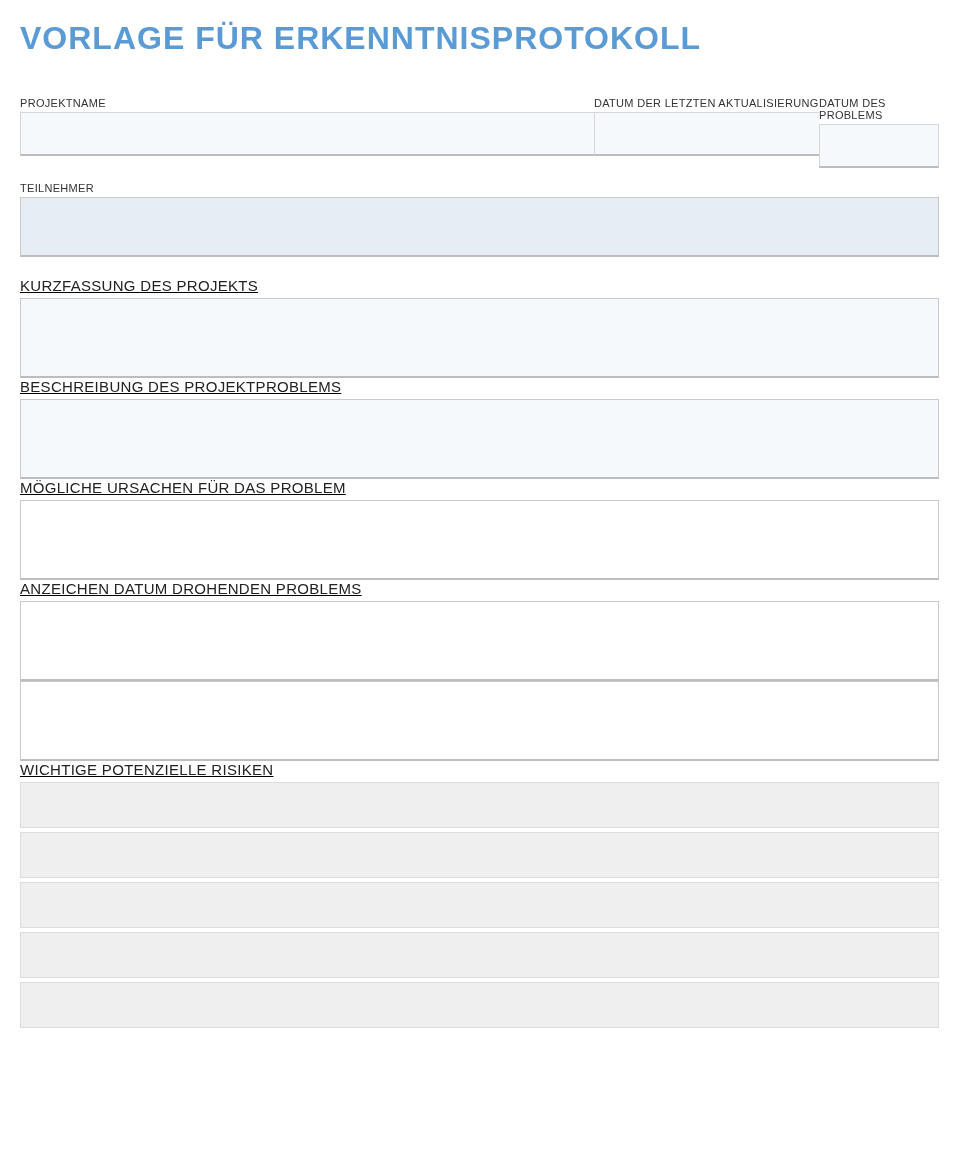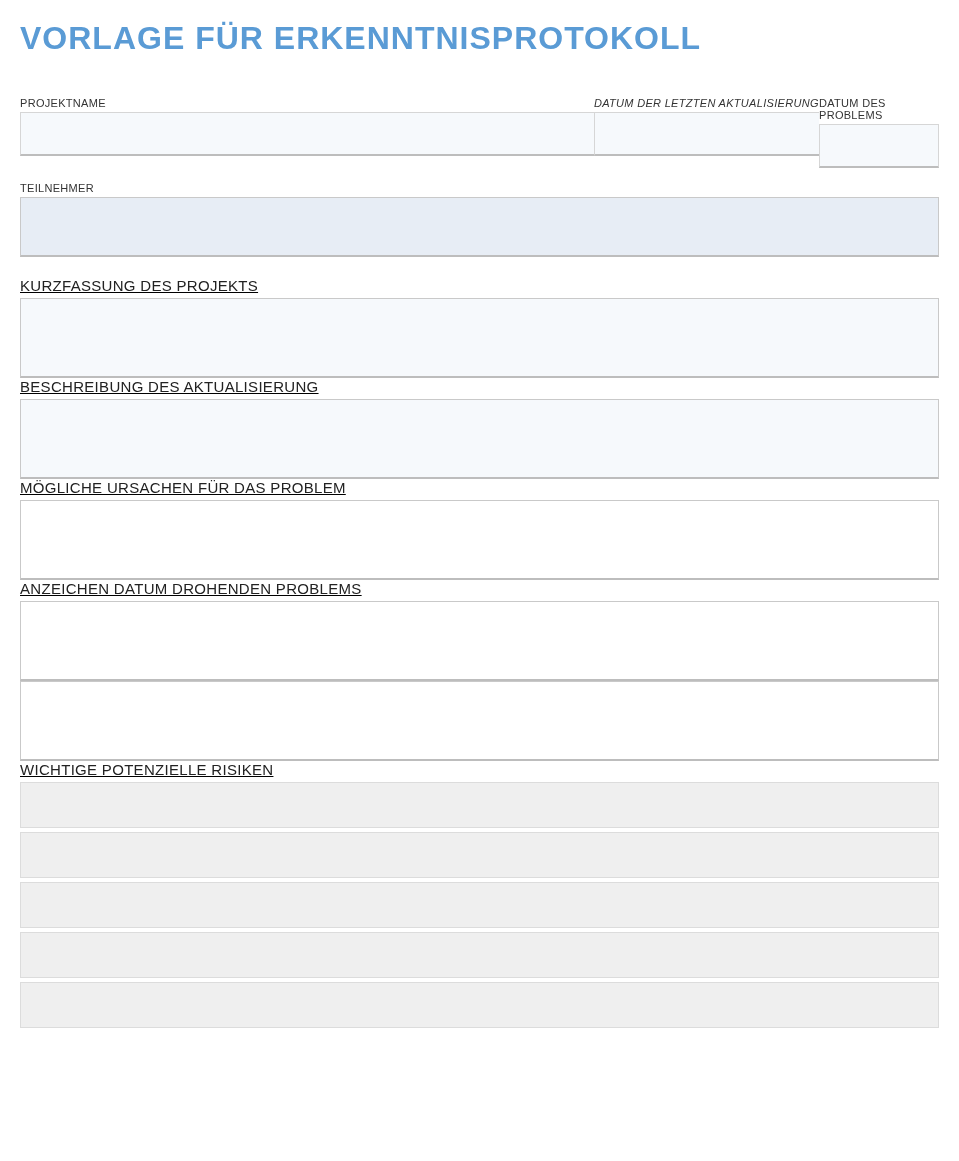--- a/index.html
+++ b/index.html
@@ -23,21 +23,21 @@
     .header-row {
       display: flex;
       gap: 0;
       margin-bottom: 14px;
     }
     .header-cell {
       display: flex;
       flex-direction: column;
     }
     .header-cell.project-name { flex: 1 1 auto; }
-    .header-cell.last-update { width: 225px; font-style: italic; }
+    .header-cell.last-update { width: 225px; }
     .header-cell.problem-date { width: 120px; }
     .label {
       font-size: 11px;
       color: #333;
       margin-bottom: 3px;
       letter-spacing: 0.3px;
     }
     .label-lg {
       font-size: 15px;
       color: #222;
@@ -113,21 +113,21 @@
   <div class="label">TEILNEHMER</div>
   <div class="participants-box"></div>
 </div>
 
 <div class="section">
   <div class="label-lg">KURZFASSUNG DES PROJEKTS</div>
   <div class="section-box"></div>
 </div>
 
 <div class="section">
-  <div class="label-lg">BESCHREIBUNG DES AKTUALISIERUNG</div>
+  <div class="label-lg">BESCHREIBUNG DES PROJEKTPROBLEMS</div>
   <div class="section-box"></div>
 </div>
 
 <div class="section">
   <div class="label-lg">MÖGLICHE URSACHEN FÜR DAS PROBLEM</div>
   <div class="section-box white"></div>
 </div>
 
 <div class="section">
   <div class="label-lg">ANZEICHEN DATUM DROHENDEN PROBLEMS</div>

